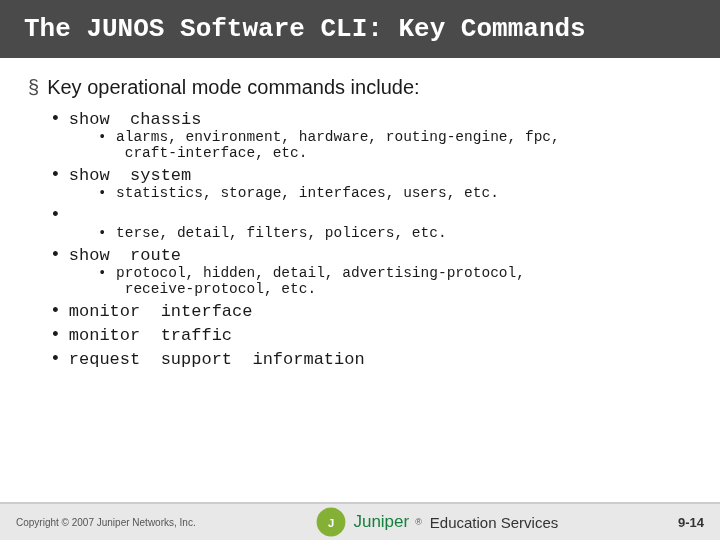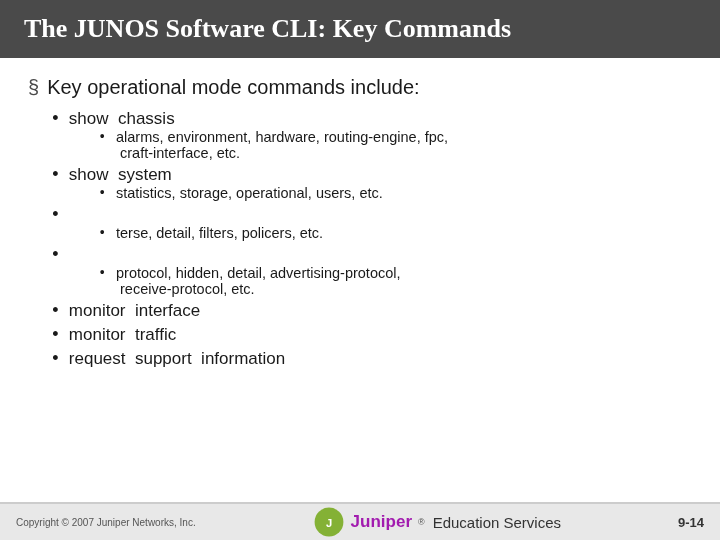--- a/index.html
+++ b/index.html
@@ -16,21 +16,21 @@
     .header {
       background: #4a4a4a;
       padding: 14px 24px;
       display: flex;
       align-items: center;
     }
     .header-title {
       color: #ffffff;
       font-size: 26px;
       font-weight: bold;
-      font-family: Liberation Serif, serif;
+      font-family: Liberation Mono, monospace;
     }
 
     
     .content {
       padding: 18px 28px 10px 28px;
     }
 
     .section-heading {
       font-size: 20px;
       color: #1a1a1a;
@@ -74,21 +74,21 @@
       display: flex;
       align-items: flex-start;
       gap: 4px;
     }
     .level2-label .bullet-dot {
       font-size: 14px;
       min-width: 10px;
     }
 
     .mono {
-      font-family: Liberation Sans, sans-serif;
+      font-family: Liberation Mono, monospace;
     }
 
     
     .footer {
       position: absolute;
       bottom: 0;
       left: 0;
       right: 0;
       background: #e8e8e8;
       border-top: 2px solid #cccccc;
@@ -154,40 +154,41 @@
   </div>
 
   <div class="level1-item">
     <div class="level1-label">
       <span class="bullet-dot">•</span>
       <span class="mono">show&nbsp;&nbsp;system</span>
     </div>
     <div class="level2-item">
       <div class="level2-label">
         <span class="bullet-dot">•</span>
-        <span class="mono">statistics, storage, operational, users, etc.</span>
+        <span class="mono">statistics, storage, interfaces, users, etc.</span>
       </div>
     </div>
   </div>
 
   <div class="level1-item">
     <div class="level1-label">
       <span class="bullet-dot">•</span>
     </div>
     <div class="level2-item">
       <div class="level2-label">
         <span class="bullet-dot">•</span>
         <span class="mono">terse, detail, filters, policers, etc.</span>
       </div>
     </div>
   </div>
 
   <div class="level1-item">
     <div class="level1-label">
       <span class="bullet-dot">•</span>
+      <span class="mono">show&nbsp;&nbsp;route</span>
     </div>
     <div class="level2-item">
       <div class="level2-label">
         <span class="bullet-dot">•</span>
         <span class="mono">protocol, hidden, detail, advertising-protocol,<br>&nbsp;receive-protocol, etc.</span>
       </div>
     </div>
   </div>
 
   <div class="level1-item">
@@ -215,20 +216,20 @@
 
 <div class="footer">
   <div class="footer-left">Copyright © 2007 Juniper Networks, Inc.</div>
 
   <div class="footer-center">
     <div class="juniper-logo">
       <svg class="juniper-icon" viewBox="0 0 40 40" xmlns="http://www.w3.org/2000/svg">
         <circle cx="20" cy="20" r="18" fill="#84b135"></circle>
         <text x="20" y="26" font-size="14" font-weight="bold" fill="white" text-anchor="middle" font-family="Arial">J</text>
       </svg>
-      <span style="font-size:17px; font-weight:bold; color:#a21caf; font-family: Arial;">Juniper</span>
+      <span style="font-size:17px; font-weight:normal; color:#15803d; font-family: Arial;">Juniper</span>
       <span style="font-size:9px; vertical-align:super; color:#555;">®</span>
     </div>
     <span class="footer-center-text">Education Services</span>
   </div>
 
   <div class="footer-right">9-14</div>
 </div>
 
 </body></html>

